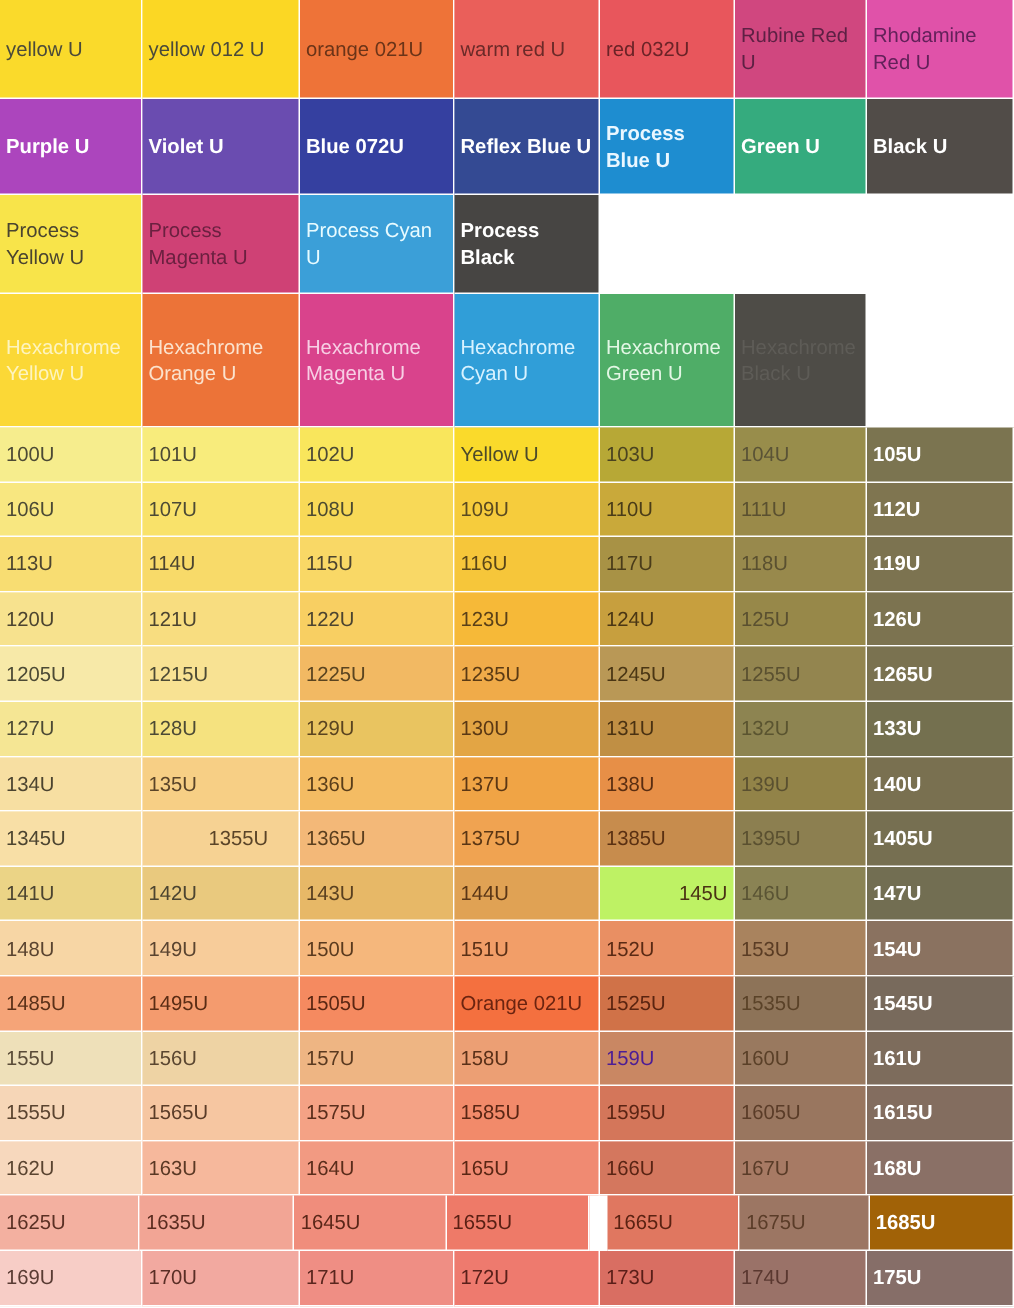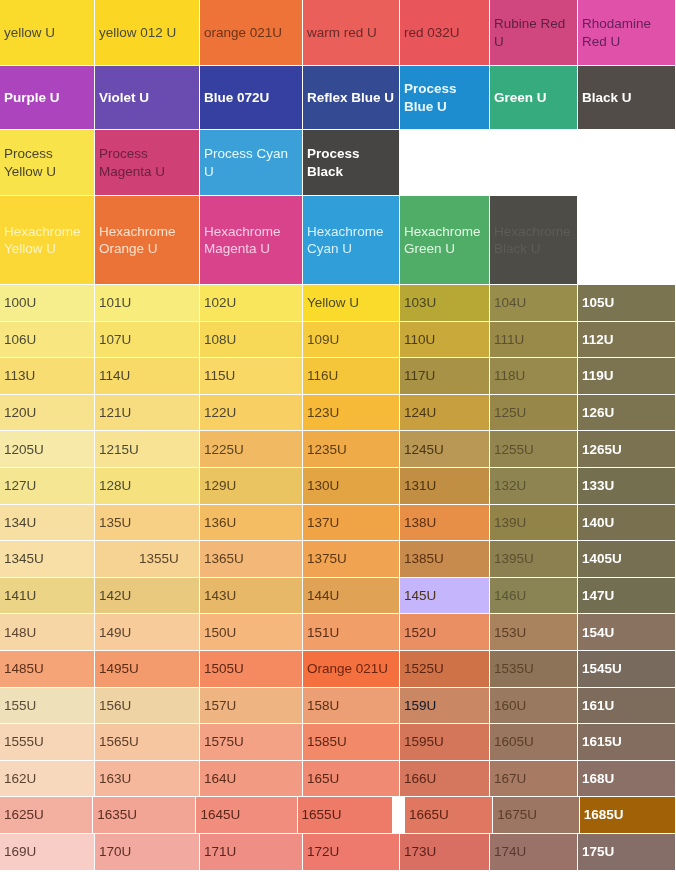--- a/index.html
+++ b/index.html
@@ -334,21 +334,21 @@
       </div>
       <div class="cell c1" style="background: rgb(233, 201, 126); color: rgb(76, 68, 48);">
         <span class="lbl">142U</span>
       </div>
       <div class="cell c2" style="background: rgb(231, 184, 103); color: rgb(90, 64, 32);">
         <span class="lbl">143U</span>
       </div>
       <div class="cell c3" style="background: rgb(224, 162, 84); color: rgb(90, 54, 22);">
         <span class="lbl">144U</span>
       </div>
-      <div class="cell c4" style="background: #c4b5fd; color: rgb(74, 50, 20);">
+      <div class="cell c4" style="background: #bef264; color: rgb(74, 50, 20); text-align: right;">
         <span class="lbl">145U</span>
       </div>
       <div class="cell c5" style="background: rgb(138, 131, 84); color: rgb(90, 84, 52);">
         <span class="lbl">146U</span>
       </div>
       <div class="cell c6" style="background: rgb(114, 110, 82); color: rgb(255, 255, 255); font-weight: bold;">
         <span class="lbl">147U</span>
       </div>
     </div>
     <div class="row r-num">
@@ -403,21 +403,21 @@
       </div>
       <div class="cell c1" style="background: rgb(238, 211, 164); color: rgb(90, 70, 48);">
         <span class="lbl">156U</span>
       </div>
       <div class="cell c2" style="background: rgb(238, 181, 131); color: rgb(90, 58, 32);">
         <span class="lbl">157U</span>
       </div>
       <div class="cell c3" style="background: rgb(236, 159, 116); color: rgb(90, 48, 24);">
         <span class="lbl">158U</span>
       </div>
-      <div class="cell c4" style="background: rgb(201, 135, 99); color: #0f172a;">
+      <div class="cell c4" style="background: rgb(201, 135, 99); color: #4c1d95;">
         <span class="lbl">159U</span>
       </div>
       <div class="cell c5" style="background: rgb(153, 121, 95); color: rgb(90, 64, 40);">
         <span class="lbl">160U</span>
       </div>
       <div class="cell c6" style="background: rgb(125, 108, 92); color: rgb(255, 255, 255); font-weight: bold;">
         <span class="lbl">161U</span>
       </div>
     </div>
     <div class="row r-num">

